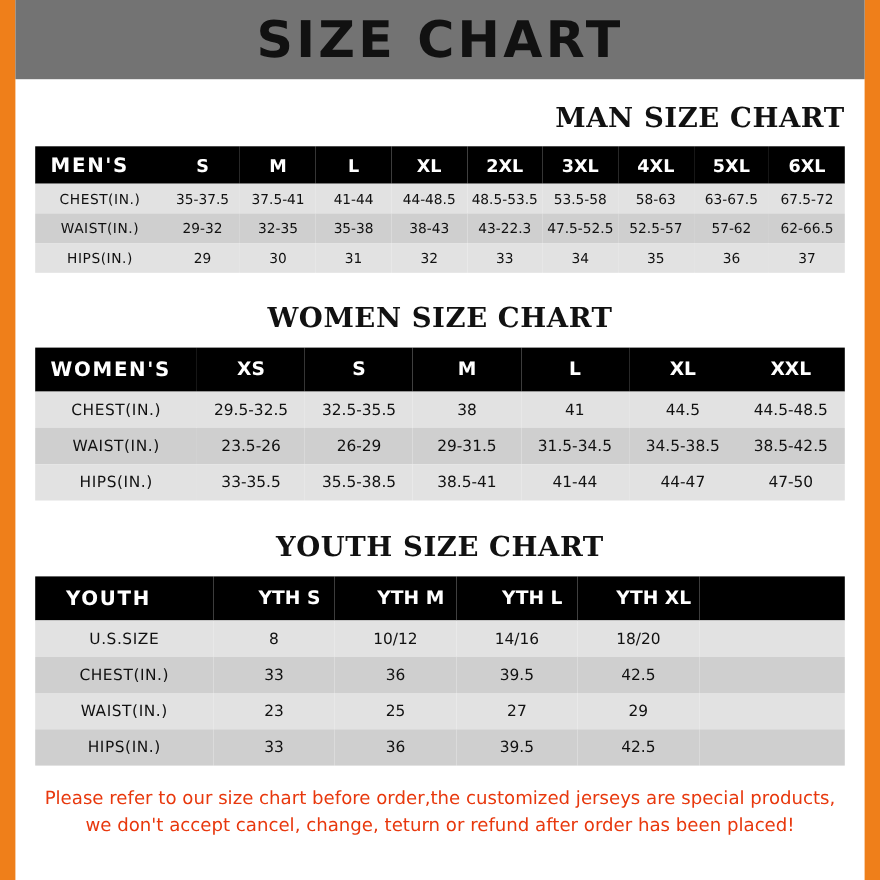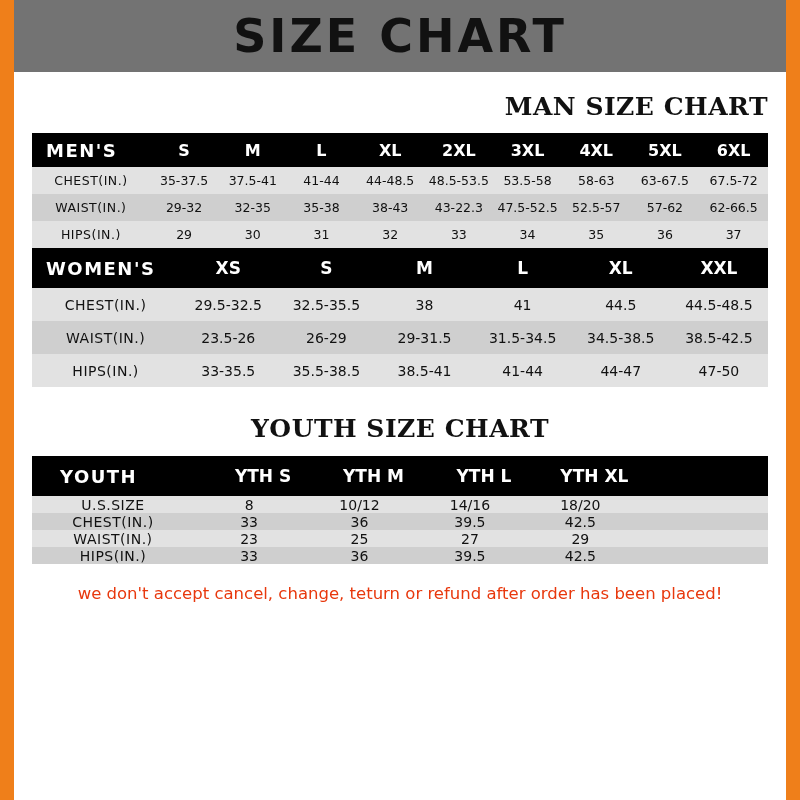--- a/index.html
+++ b/index.html
@@ -100,21 +100,21 @@
   
   #women-table thead th { font-size: 17px; height: 40px; }
   #women-table thead th.first-col { font-size: 18px; }
   #women-table tbody td { font-size: 14px; height: 33px; }
   #women-table tbody td.first-col { font-size: 14px; letter-spacing: 0.5px; }
   #women-table col.c0 { width: 20%; }
 
   
   #youth-table thead th { font-size: 17px; height: 40px; padding-left: 28px; }
   #youth-table thead th.first-col { font-size: 18px; }
-  #youth-table tbody td { font-size: 14px; height: 17px; }
+  #youth-table tbody td { font-size: 14px; height: 33px; }
   #youth-table tbody td.first-col { font-size: 14px; letter-spacing: 0.5px; }
   #youth-table col.c0 { width: 22%; }
   #youth-table col.pad { width: 18%; }
 
   .note {
     margin-top: 18px;
     text-align: center;
     color: #e8380d;
     font-family: "DejaVu Sans", sans-serif;
     font-size: 16.5px;
@@ -195,20 +195,21 @@
           <td>32</td>
           <td>33</td>
           <td>34</td>
           <td>35</td>
           <td>36</td>
           <td>37</td>
         </tr>
       </tbody>
     </table>
 
+    <div class="section-title t2-title">WOMEN SIZE CHART</div>
     <table class="size-table" id="women-table">
       <colgroup>
         <col class="c0">
           <col>
           <col>
           <col>
           <col>
           <col>
           <col>
       </colgroup>
@@ -304,17 +305,18 @@
           <td>33</td>
           <td>36</td>
           <td>39.5</td>
           <td>42.5</td>
           <td></td>
         </tr>
       </tbody>
     </table>
 
     <div class="note">
+      <span class="note-line">Please refer to our size chart before order,the customized jerseys are special products,</span>
       <span class="note-line">we don't accept cancel, change, teturn or refund after order has been placed!</span>
     </div>
 
   </div>
 </div>
 
 </body></html>

